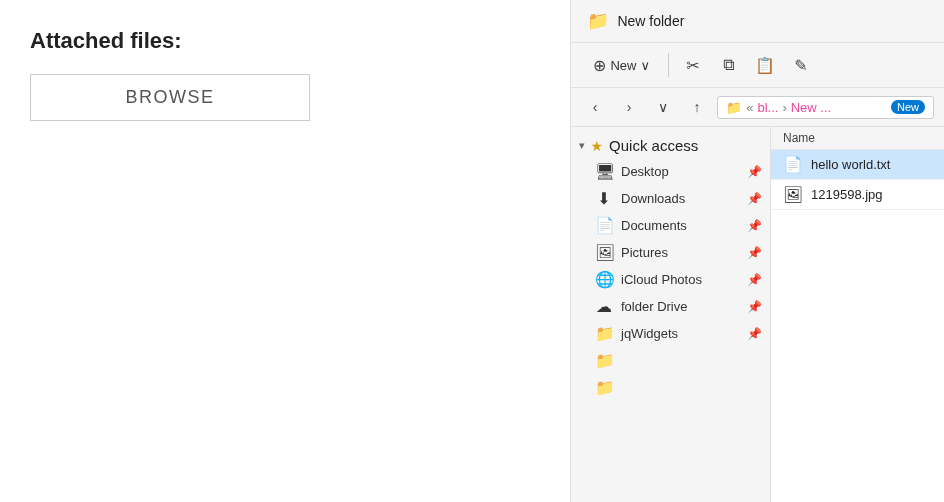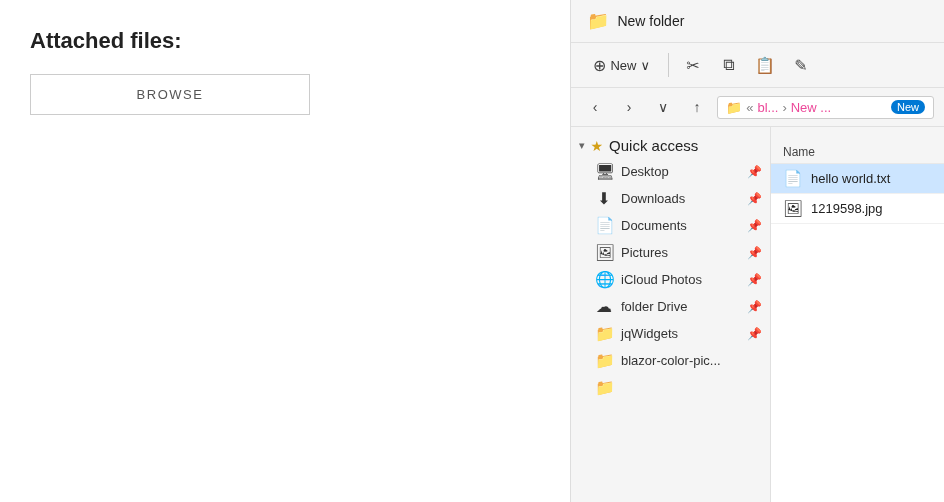--- a/index.html
+++ b/index.html
@@ -25,21 +25,21 @@
       color: #222;
       margin-bottom: 20px;
     }
     .browse-btn {
       display: block;
       width: 280px;
       padding: 12px 0;
       border: 1px solid #ccc;
       background: #fff;
       text-align: center;
-      font-size: 13px;
+      font-size: 18px;
       letter-spacing: 1.5px;
       color: #555;
       cursor: pointer;
       margin-bottom: 14px;
     }
     .drag-area {
       width: 280px;
       height: 100px;
       border: 1px solid #e0e0e0;
       display: flex;
@@ -224,21 +224,20 @@
       display: flex;
       align-items: center;
       padding: 4px 12px;
       border-bottom: 1px solid #e8e8e8;
       background: #f5f5f5;
     }
     .col-name {
       font-size: 12px;
       color: #444;
       font-weight: 500;
-      margin-top: 14px;
     }
     .file-item {
       display: flex;
       align-items: center;
       gap: 8px;
       padding: 5px 12px;
       font-size: 13px;
       color: #222;
       cursor: pointer;
       border-bottom: 1px solid #f0f0f0;
@@ -354,21 +353,20 @@
       <span class="sidebar-item-label">folder Drive</span>
       <span class="sidebar-pin-icon">📌</span>
     </div>
           <div class="sidebar-item">
       <span class="sidebar-item-icon">📁</span>
       <span class="sidebar-item-label">jqWidgets</span>
       <span class="sidebar-pin-icon">📌</span>
     </div>
           <div class="sidebar-item">
       <span class="sidebar-item-icon">📁</span>
-      <span class="sidebar-item-label">blazor-color-pic...</span>
       <span class="sidebar-pin-icon"></span>
     </div>
           <div class="sidebar-item">
       <span class="sidebar-item-icon">📁</span>
       <span class="sidebar-pin-icon"></span>
     </div>
         </div>
     </div>
 
     <div class="file-list">

